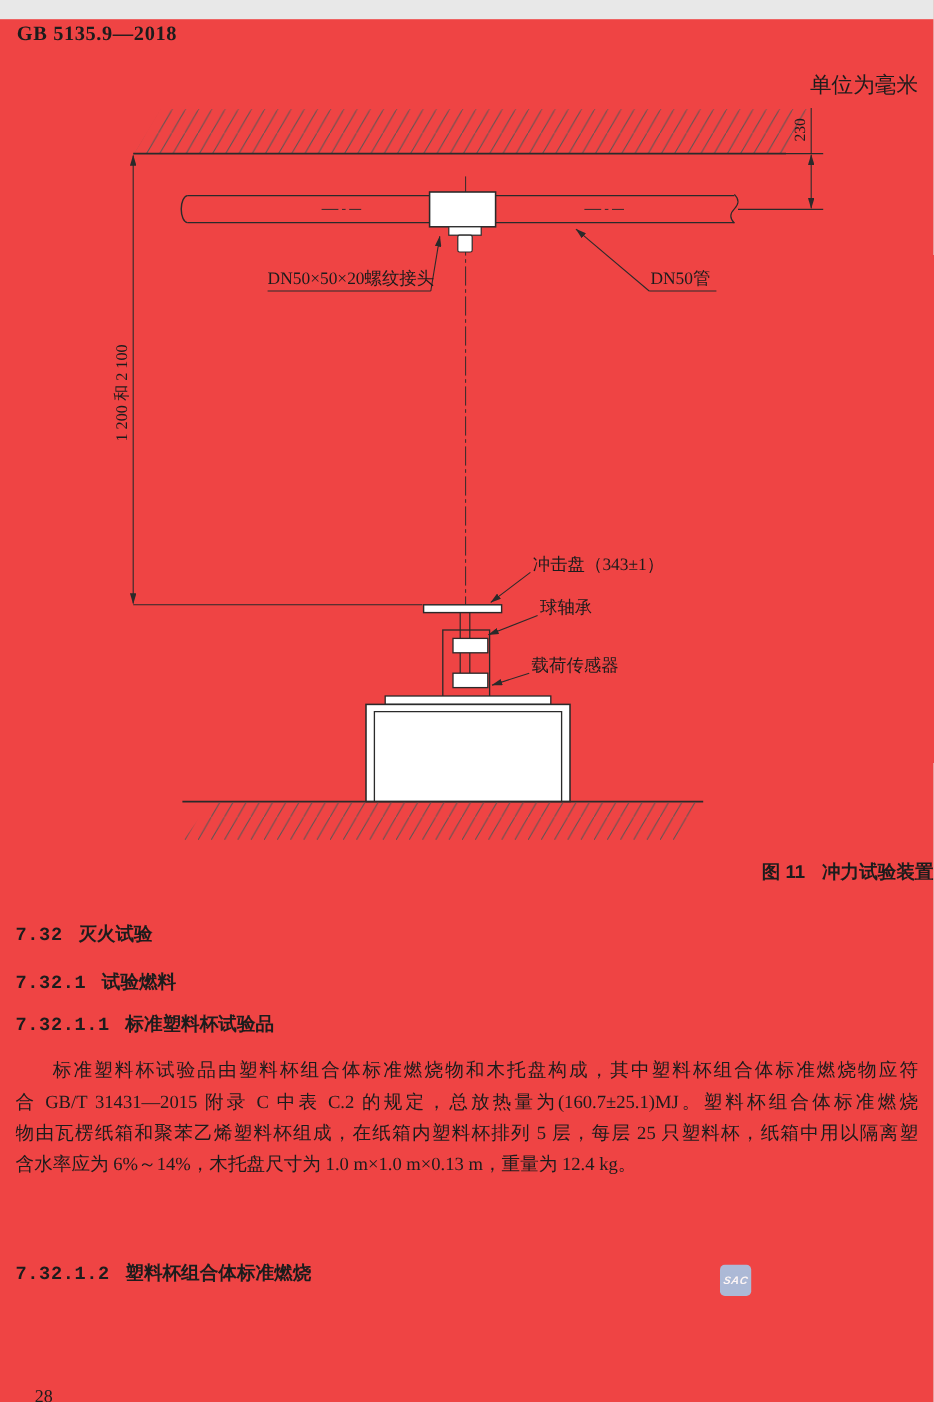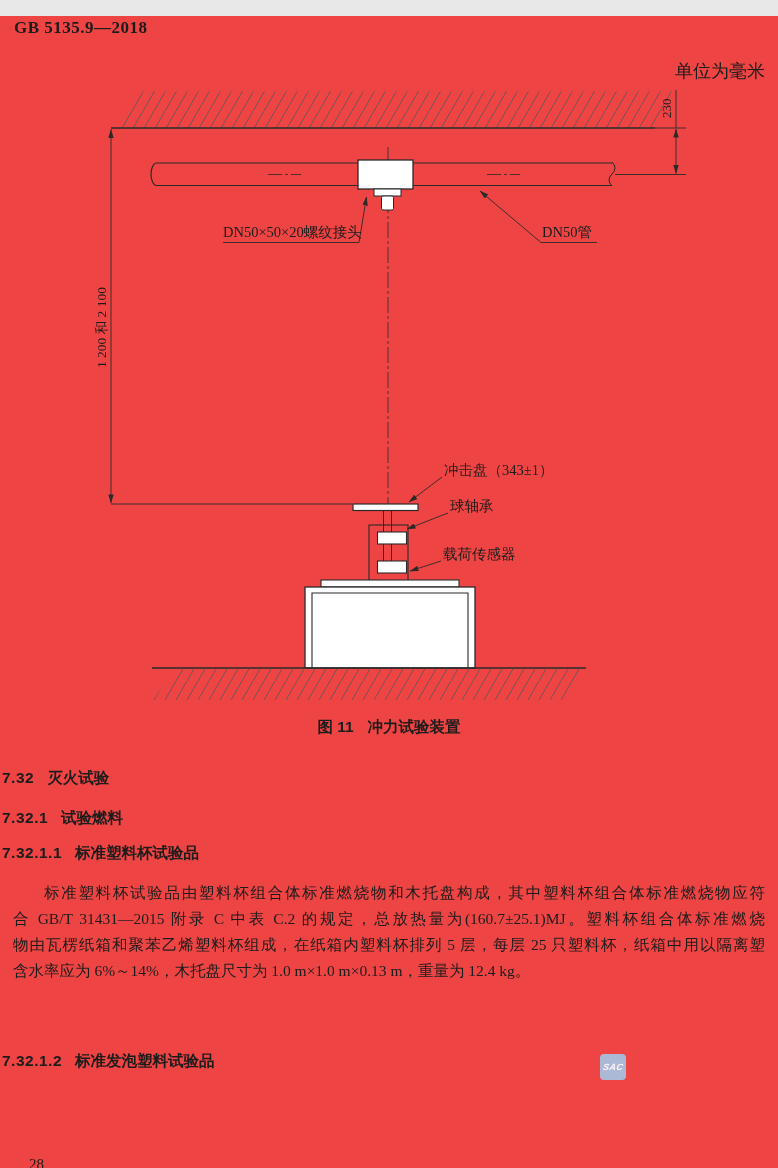--- a/index.html
+++ b/index.html
@@ -14,27 +14,27 @@
     font-size:17px; font-weight:bold; letter-spacing:.5px;
     font-family:"Liberation Serif","DejaVu Serif",serif;
   }
   .unit-note {
     position:absolute; right:13px; top:43px;
     font-size:18px;
   }
   .figure-svg { position:absolute; left:0; top:0; }
   .fig-caption {
     position:absolute; left:0; top:701px; width:778px;
-    text-align:center; font-weight:bold; font-size:15.5px;
+    text-align:right; font-weight:bold; font-size:15.5px;
     font-family:"Liberation Sans","DejaVu Sans",sans-serif;
   }
   .fig-caption .cap-num { margin-right:14px; }
   .sec-heading {
-    position:absolute; left:2px;
-    font-family:Liberation Sans, sans-serif;
+    position:absolute; left:13px;
+    font-family:Liberation Mono, monospace;
     font-weight:bold; font-size:15.5px; white-space:nowrap;
   }
   .sec-heading .sec-num { margin-right:13px; letter-spacing:.5px; }
   #sec-732    { top:752px; }
   #sec-7321   { top:792px; }
   #sec-73211  { top:827px; }
   #sec-73212  { top:1035px; }
   .body-block { position:absolute; left:13px; width:752px; font-size:15.5px; }
   #para-1 { top:864px; }
   #para-2 { top:994px; }
@@ -156,21 +156,21 @@
 
   <div class="body-block" id="para-1">
     <div class="pline ind">标准塑料杯试验品由塑料杯组合体标准燃烧物和木托盘构成，其中塑料杯组合体标准燃烧物应符</div>
     <div class="pline">合 GB/T 31431—2015 附录 C 中表 C.2 的规定，总放热量为(160.7±25.1)MJ。塑料杯组合体标准燃烧</div>
     <div class="pline">物由瓦楞纸箱和聚苯乙烯塑料杯组成，在纸箱内塑料杯排列 5 层，每层 25 只塑料杯，纸箱中用以隔离塑</div>
     <div class="pline noj">含水率应为 6%～14%，木托盘尺寸为 1.0 m×1.0 m×0.13 m，重量为 12.4 kg。</div>
   </div>
 
 
   <div class="sec-heading" id="sec-73212">
-    <span class="sec-num">7.32.1.2</span><span>标准发泡塑料试验品</span>
+    <span class="sec-num">7.32.1.2</span><span>塑料杯组合体标准燃烧</span>
   </div>
 
 
   <div class="page-number">28</div>
 
   <div class="sac-badge" style="background: rgb(169, 192, 222);">
     <span>SAC</span>
   </div>
 
 </div>

